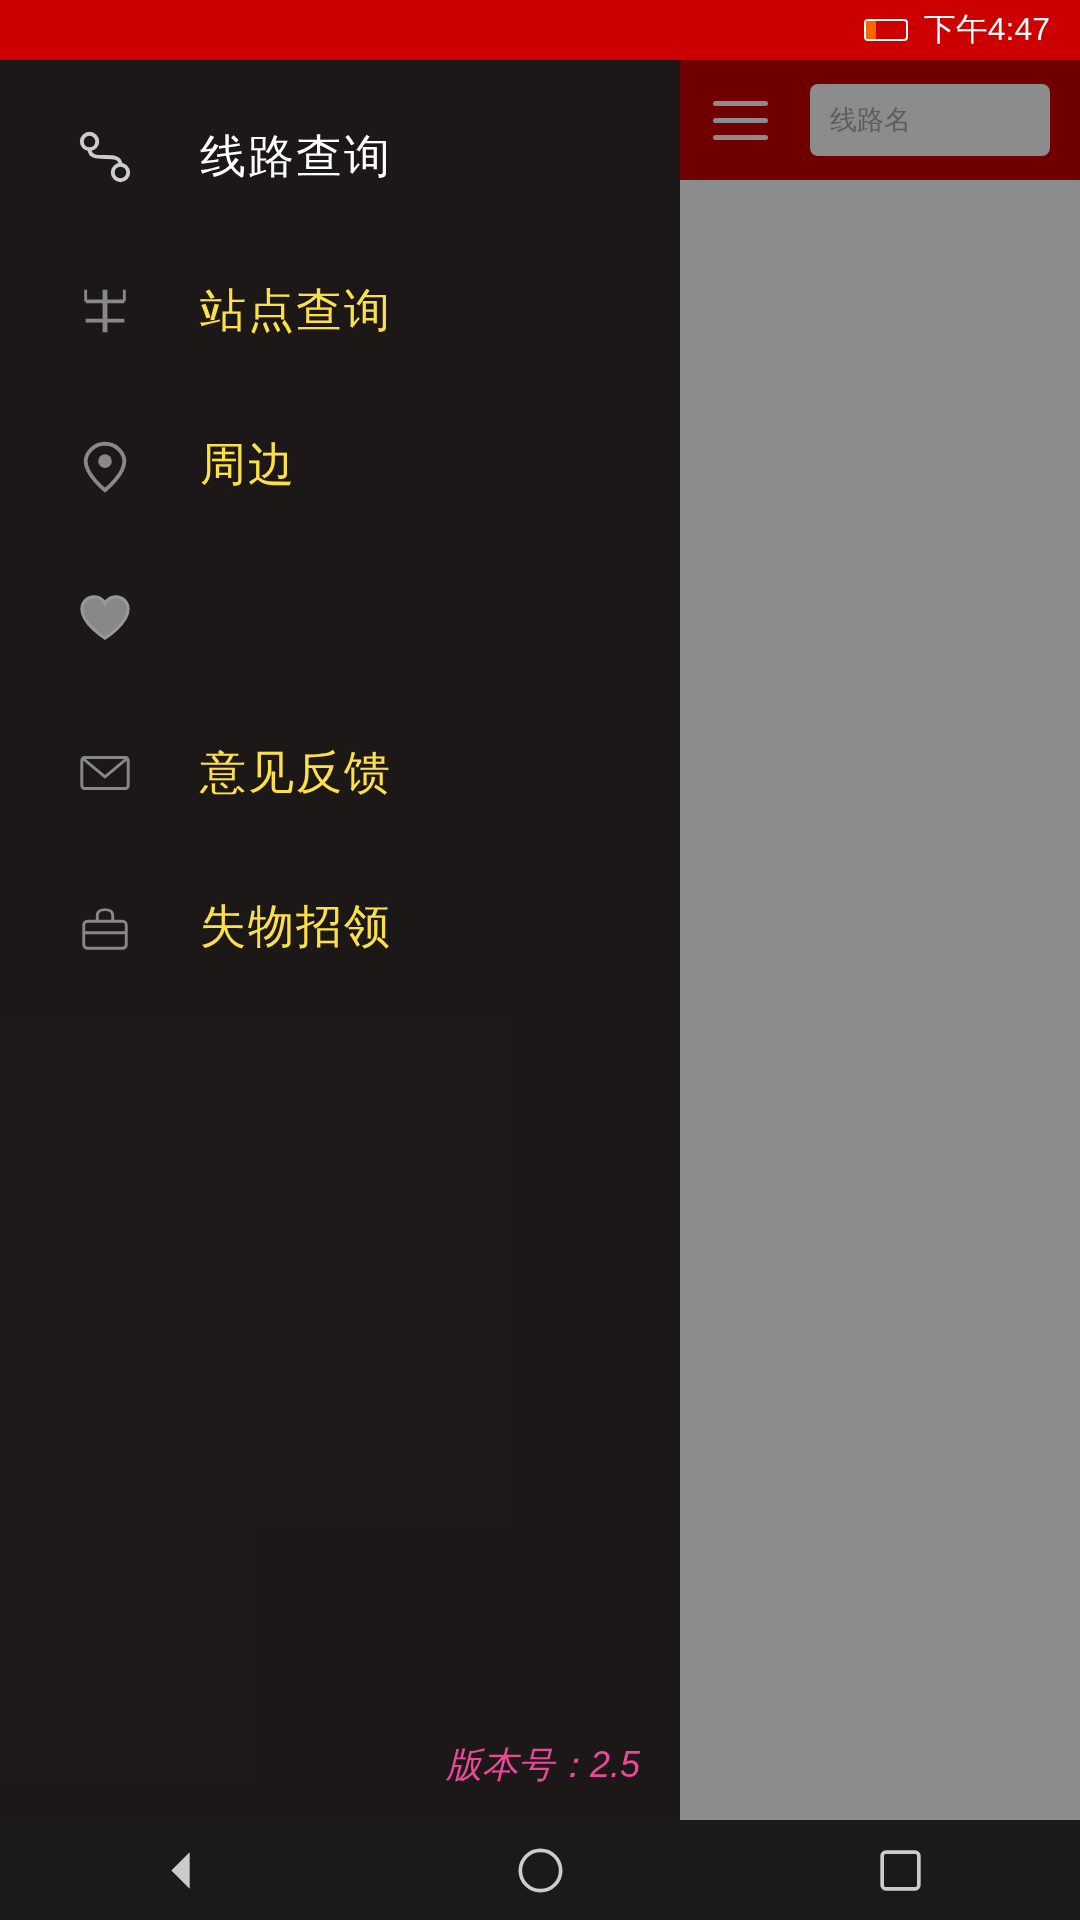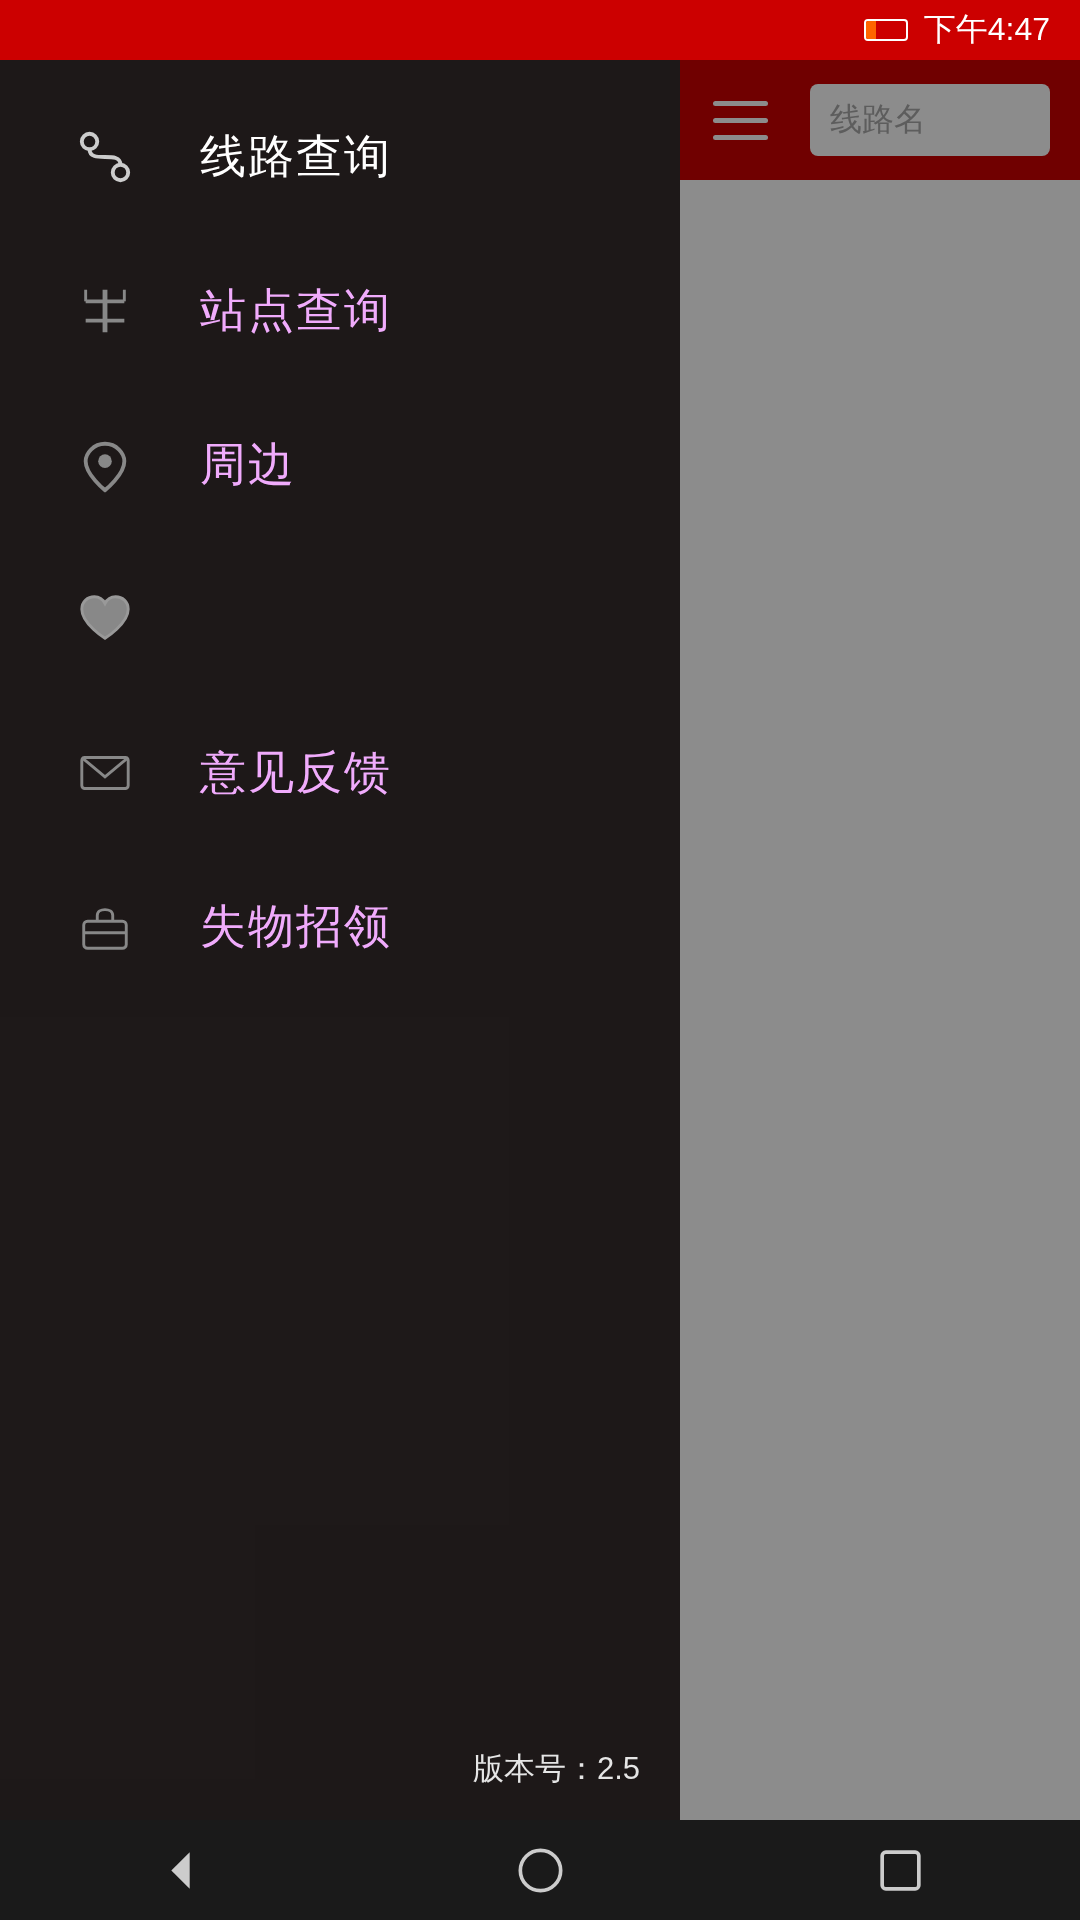--- a/index.html
+++ b/index.html
@@ -125,37 +125,38 @@
     .menu-icon svg {
       width: 58px;
       height: 58px;
       fill: none;
       stroke: #999999;
       stroke-width: 3;
     }
 
     .menu-label {
       font-size: 46px;
-      color: #f0abfc;
+      color: #fde047;
       letter-spacing: 2px;
       font-weight: 400;
     }
 
     .menu-item.active .menu-icon svg {
       stroke: #ffffff;
     }
 
     .drawer-footer {
       padding: 30px 40px;
       text-align: right;
     }
 
     .version-text {
-      color: #e5e5e5;
-      font-size: 31px;
+      color: #ec4899;
+      font-size: 36px;
+      font-style: italic;
     }
 
     
     .right-panel {
       flex: 1;
       background: #f0f0f0;
       display: flex;
       flex-direction: column;
       position: relative;
     }
@@ -193,21 +194,21 @@
       border-radius: 8px;
       height: 72px;
       display: flex;
       align-items: center;
       padding: 0 20px;
       margin: 0 10px;
     }
 
     .search-placeholder {
       color: #aaa;
-      font-size: 32px;
+      font-size: 27px;
     }
 
     .right-content {
       flex: 1;
       background: white;
       position: relative;
     }
 
     
     .bottom-nav {

